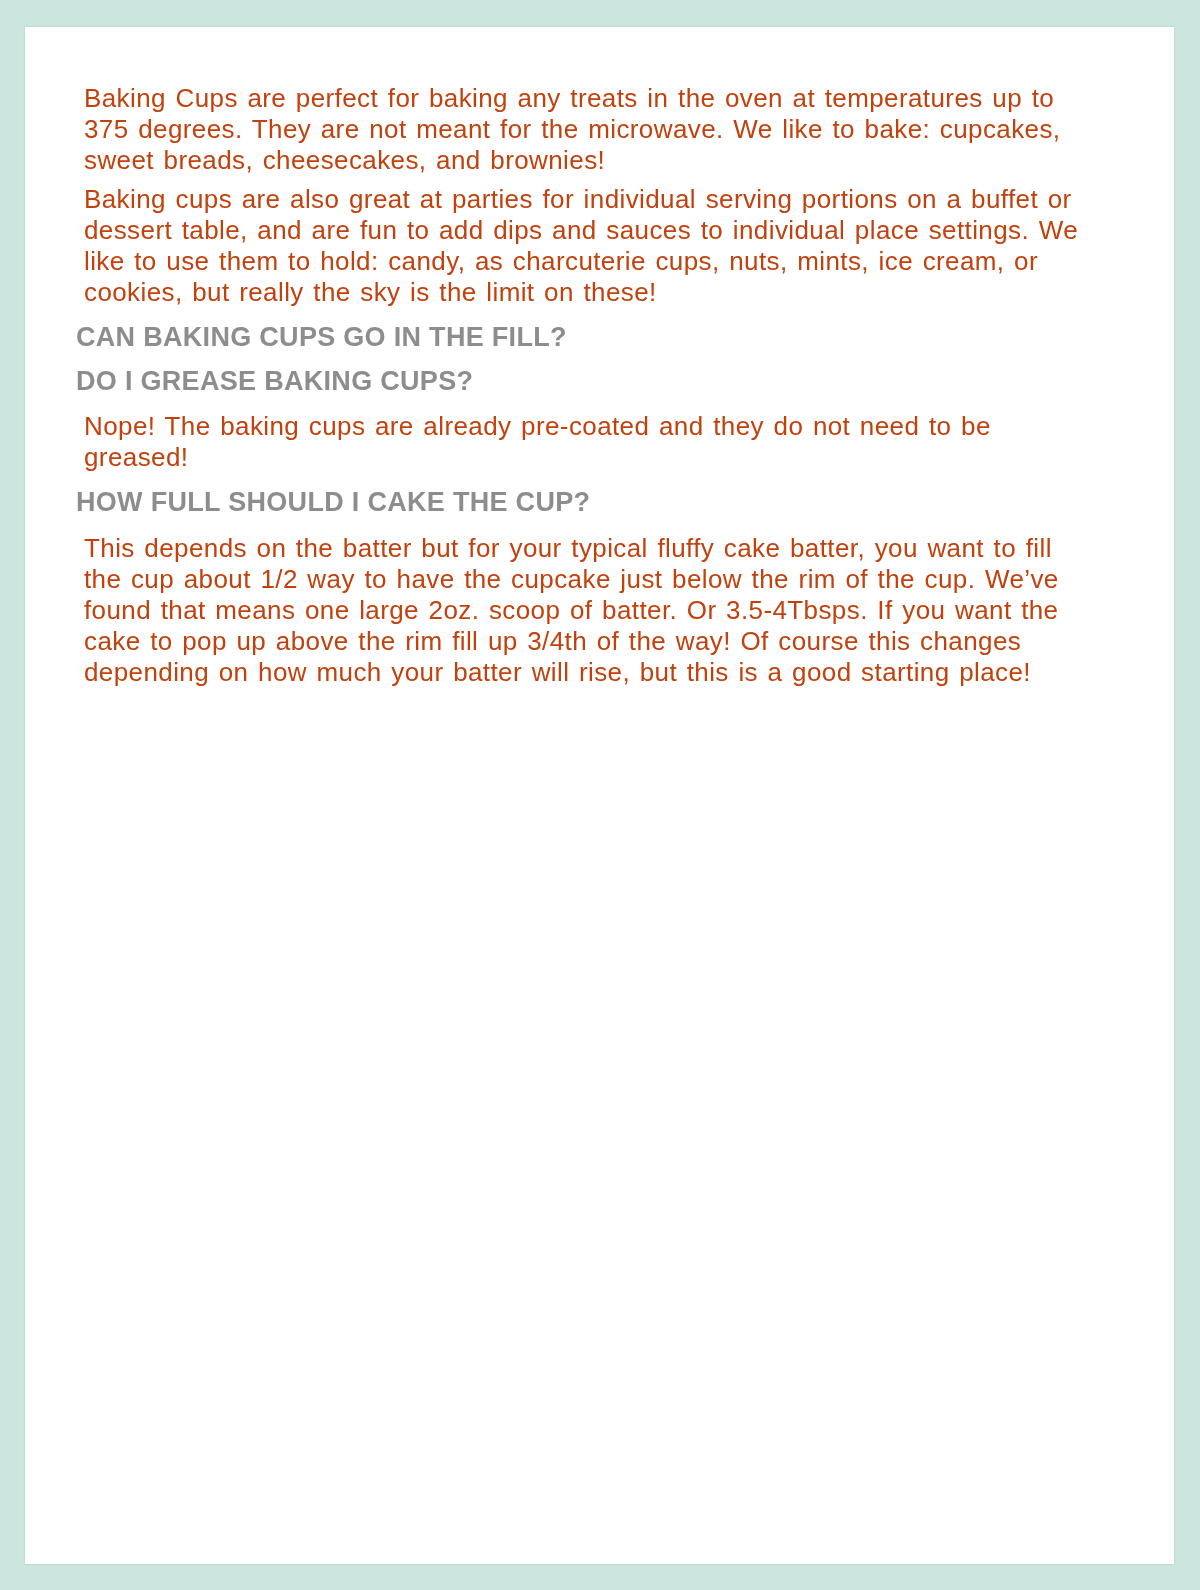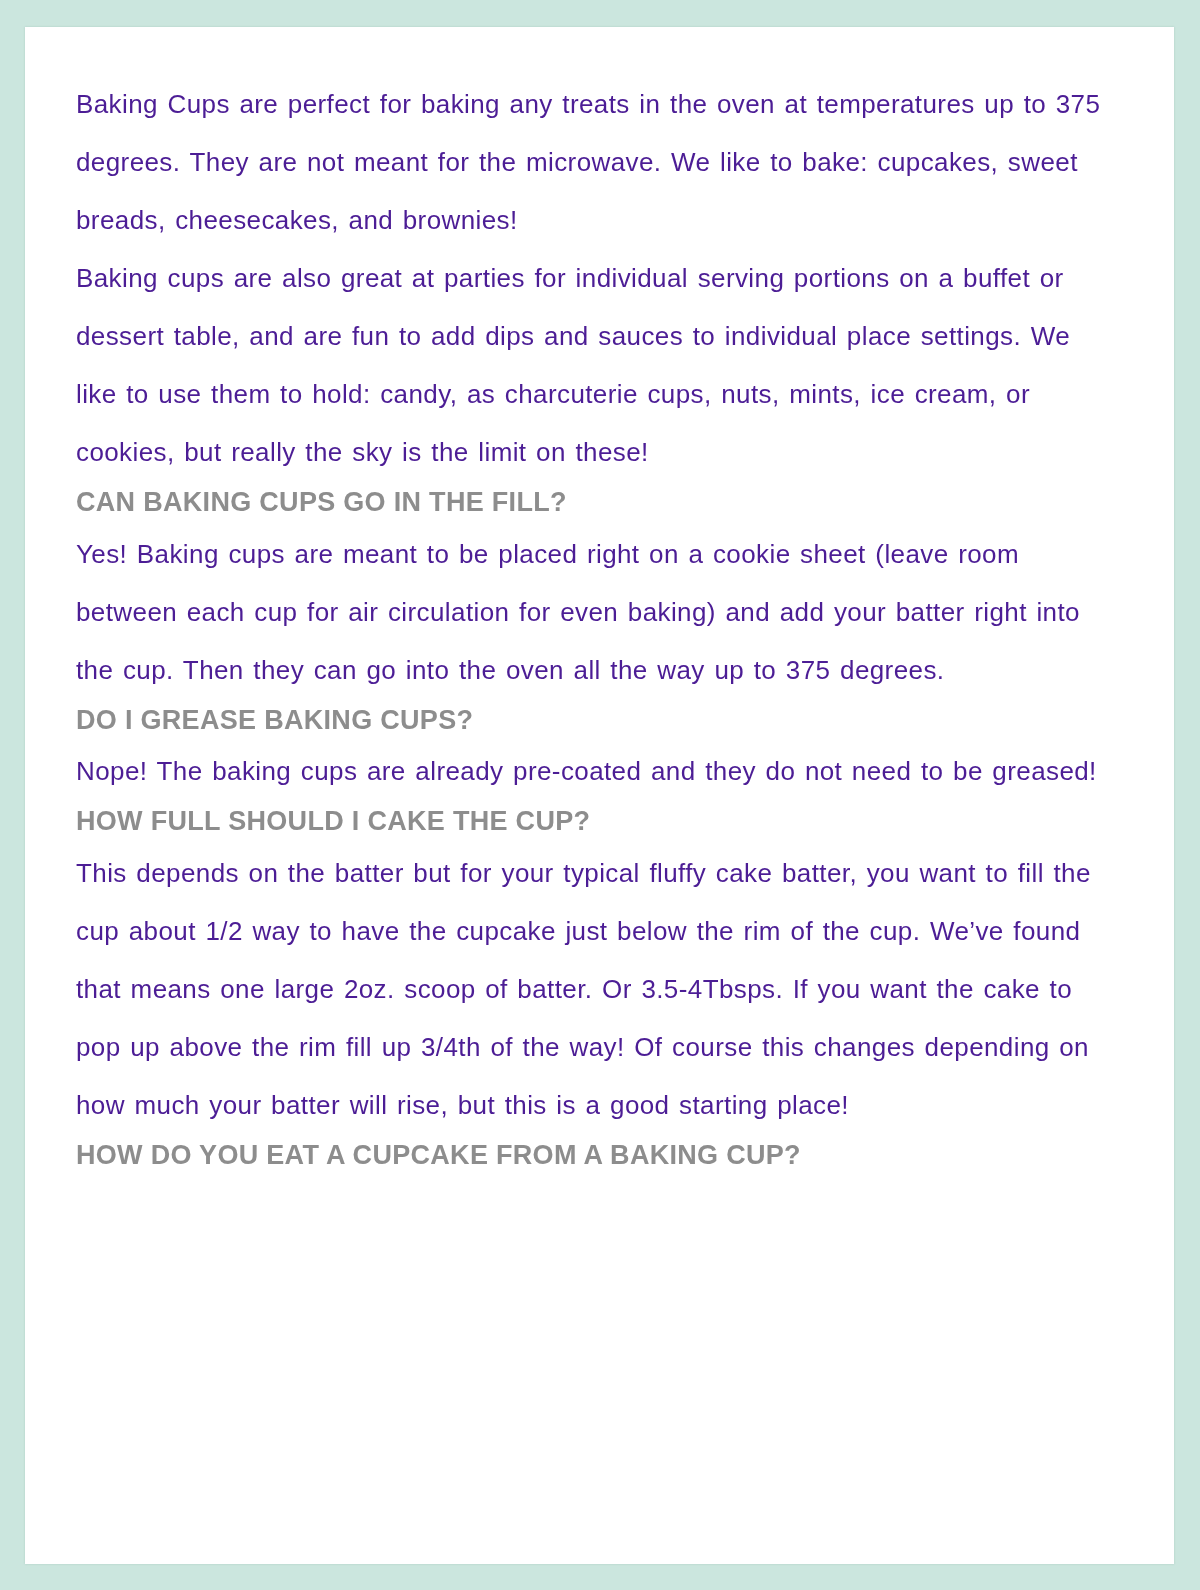--- a/index.html
+++ b/index.html
@@ -33,55 +33,53 @@
   .question {
     font-weight: bold;
     font-size: 27px;
     line-height: 43.5px;
     color: #8d8d8d;
     letter-spacing: 0.3px;
     margin: 0;
   }
   .answer {
     font-size: 26px;
-    line-height: 58px;
-    color: #4c1d95;
+    line-height: 31px;
+    color: #c2410c;
     letter-spacing: 0.4px;
     word-spacing: 2px;
-    margin: 0;
+    margin: 8px;
   }
 </style>
 </head>
 <body>
 
 <div class="page-frame">
   <div class="content">
 
     <section class="faq-item">
       <p class="answer">Baking Cups are perfect for baking any treats in the oven at temperatures up to 375 degrees. They are not meant for the microwave. We like to bake: cupcakes, sweet breads, cheesecakes, and brownies!</p>
       <p class="answer">Baking cups are also great at parties for individual serving portions on a buffet or dessert table, and are fun to add dips and sauces to individual place settings. We like to use them to hold: candy, as charcuterie cups, nuts, mints, ice cream, or cookies, but really the sky is the limit on these!</p>
     </section>
 
     <section class="faq-item">
       <h2 class="question">CAN BAKING CUPS GO IN THE FILL?</h2>
-      <p class="answer">Yes! Baking cups are meant to be placed right on a cookie sheet (leave room between each cup for air circulation for even baking) and add your batter right into the cup. Then they can go into the oven all the way up to 375 degrees.</p>
     </section>
 
     <section class="faq-item">
       <h2 class="question">DO I GREASE BAKING CUPS?</h2>
       <p class="answer">Nope! The baking cups are already pre-coated and they do not need to be greased!</p>
     </section>
 
     <section class="faq-item">
       <h2 class="question">HOW FULL SHOULD I CAKE THE CUP?</h2>
       <p class="answer">This depends on the batter but for your typical fluffy cake batter, you want to fill the cup about 1/2 way to have the cupcake just below the rim of the cup. We’ve found that means one large 2oz. scoop of batter. Or 3.5-4Tbsps. If you want the cake to pop up above the rim fill up 3/4th of the way! Of course this changes depending on how much your batter will rise, but this is a good starting place!</p>
     </section>
 
     <section class="faq-item">
     </section>
 
     <section class="faq-item">
-      <h2 class="question">HOW DO YOU EAT A CUPCAKE FROM A BAKING CUP?</h2>
     </section>
 
 
   </div>
 </div>
 
 </body></html>

